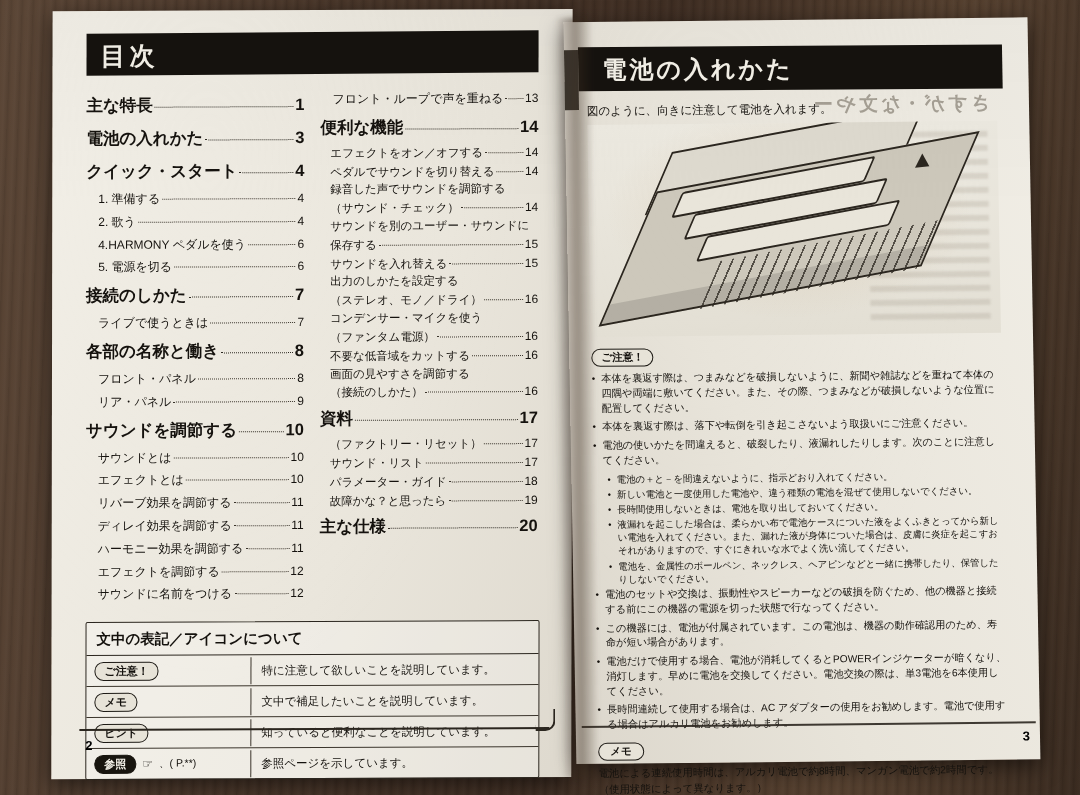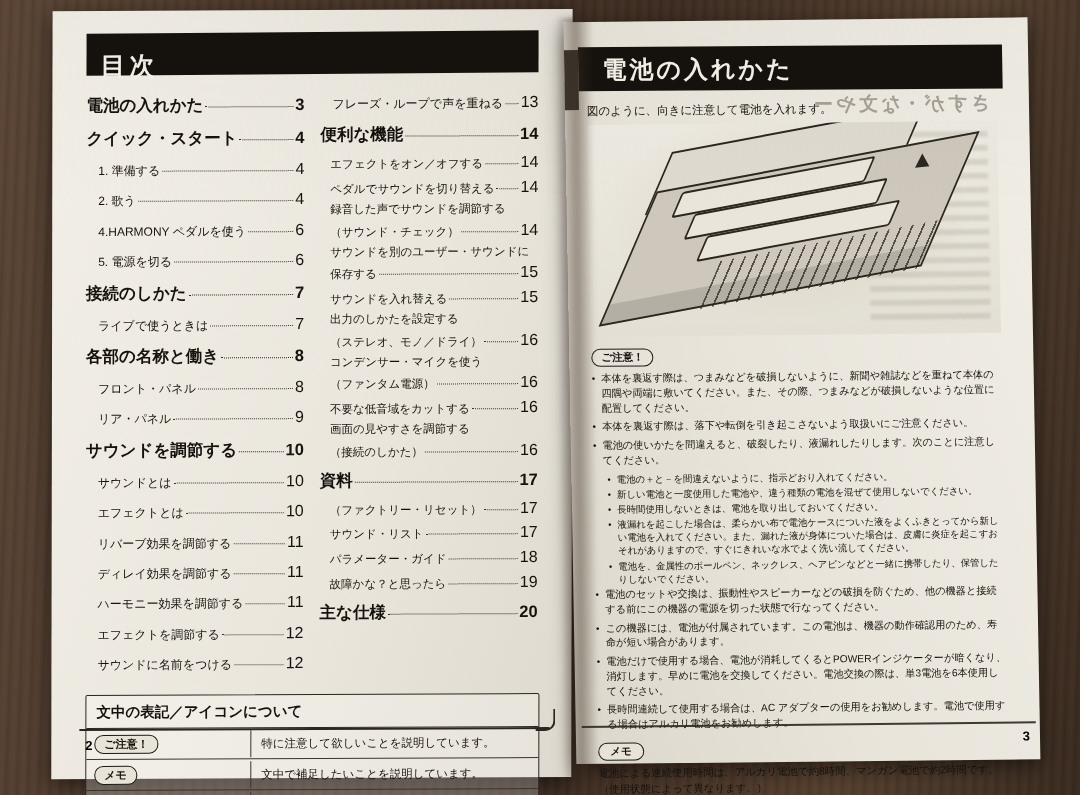--- a/index.html
+++ b/index.html
@@ -55,35 +55,35 @@
     mix-blend-mode:multiply;opacity:.5;
   }
 
   
   .lp-inner{position:absolute;left:34px;top:22px;width:452px;height:720px;color:#14110d;}
   .toc-title-bar{
     position:relative;height:42px;background:#15120e;width:452px;
     transform:skewY(-0.2deg);
   }
   .toc-title-bar .t{
-    position:absolute;left:14px;top:16px;color:#f4f1e8;
+    position:absolute;left:14px;top:6px;color:#f4f1e8;
     font-size:25px;font-weight:bold;letter-spacing:4px;
   }
   .cols{display:flex;gap:16px;margin-top:14px;}
   .col{width:218px;}
   .entry{
     display:flex;align-items:baseline;font-size:12.5px;line-height:1.9;
     color:#15120e;white-space:nowrap;
   }
   .entry .lab{flex:0 0 auto;}
   .entry .dots{
     flex:1 1 auto;margin:0 2px;overflow:hidden;
     border-bottom:1.5px dotted #3a342b;transform:translateY(-3px);
   }
-  .entry .pg{flex:0 0 auto;font-size:16px;}
+  .entry .pg{flex:0 0 auto;font-size:12px;}
   .entry.h1{font-size:16.5px;font-weight:bold;line-height:2.0;}
   .entry.h1 .pg{font-size:16.5px;font-weight:bold;}
   .entry.h1 .dots{border-bottom:1.6px dotted #2d2921;}
   .entry.sub{padding-left:12px;font-size:12px;}
   .entry.sub2{padding-left:10px;font-size:11.5px;}
   .entry.noleader .dots{border-bottom:none;}
   .entry.tight{line-height:1.55;}
 
   
   .notation{
@@ -206,20 +206,25 @@
     <div class="lp-inner">
 
       <div class="toc-title-bar">
         <div class="t">目次</div>
       </div>
 
       <div class="cols">
 
         <div class="col">
           <div class="entry h1">
+            <span class="lab">主な特長</span>
+            <span class="dots"></span>
+            <span class="pg">1</span>
+          </div>
+          <div class="entry h1">
             <span class="lab">電池の入れかた</span>
             <span class="dots"></span>
             <span class="pg">3</span>
           </div>
           <div class="entry h1">
             <span class="lab">クイック・スタート</span>
             <span class="dots"></span>
             <span class="pg">4</span>
           </div>
           <div class="entry sub">
@@ -304,21 +309,21 @@
           </div>
           <div class="entry sub">
             <span class="lab">サウンドに名前をつける</span>
             <span class="dots"></span>
             <span class="pg">12</span>
           </div>
         </div>
 
         <div class="col">
           <div class="entry sub">
-            <span class="lab">フレーズ・ループで声を重ねる</span>
+            <span class="lab">フロント・ループで声を重ねる</span>
             <span class="dots"></span>
             <span class="pg">13</span>
           </div>
           <div class="entry h1">
             <span class="lab">便利な機能</span>
             <span class="dots"></span>
             <span class="pg">14</span>
           </div>
           <div class="entry sub2 tight">
             <span class="lab">エフェクトをオン／オフする</span>

